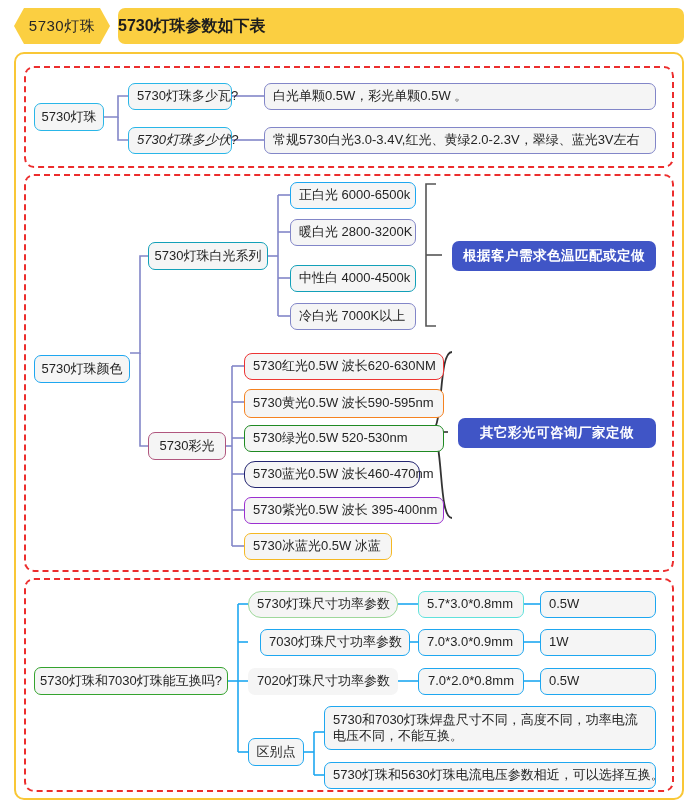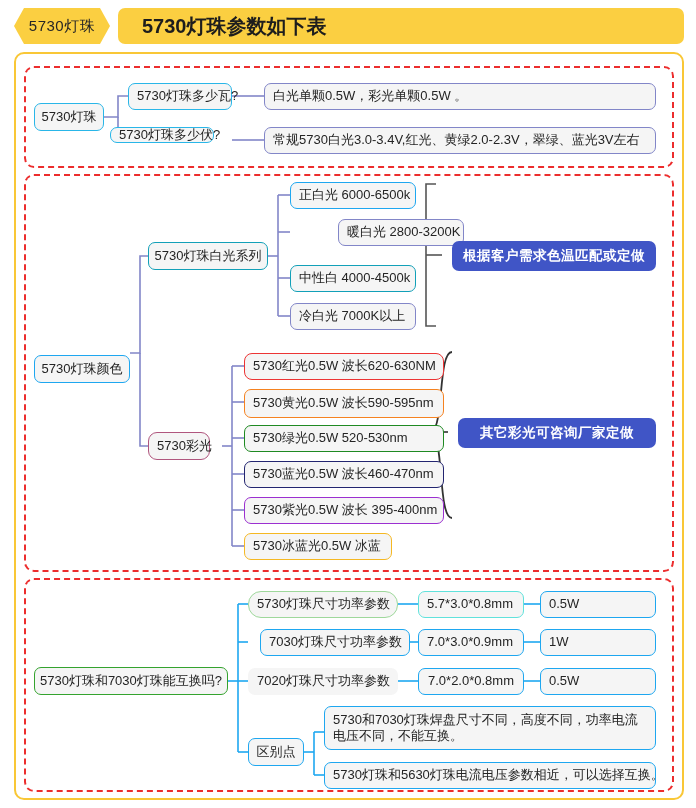--- a/index.html
+++ b/index.html
@@ -15,21 +15,21 @@
     left:14px;top:8px;width:96px;height:36px;
     background:#fbcf41;
     clip-path:polygon(10px 0,86px 0,96px 18px,86px 36px,10px 36px,0 18px);
     display:flex;align-items:center;justify-content:center;
     font-size:15px;color:#262626;letter-spacing:.5px;
   }
   #hdr-title{
     left:118px;top:8px;width:566px;height:36px;
     background:#fbcf41;border-radius:7px;
     display:flex;align-items:center;
-    padding-left:24px;font-size:20px;font-weight:bold;color:#1d1d1d;
+    padding-left:0;font-size:16px;font-weight:bold;color:#1d1d1d;
   }
 
   
   #frame{
     left:14px;top:52px;width:670px;height:748px;
     border:2px solid #f9c736;border-radius:10px;background:#fff;
   }
 
   
   .dash{border:2px dashed #ec2d2d;border-radius:10px;background:transparent;}
@@ -90,21 +90,21 @@
   <path d="M232,140 H264" fill="none" stroke="#8286c8" stroke-width="1.6"></path>
 </svg>
 
 <div class="abs node b-cyan" style="left:34px;top:103px;width:70px;height:28px;justify-content:center;">
   <span>5730灯珠</span>
 </div>
 
 <div class="abs node b-cyan" style="left:128px;top:83px;width:104px;height:27px;">
   <span>5730灯珠多少瓦?</span>
 </div>
-<div class="abs node b-cyan" style="left:110px;top:127px;width:104px;height:16px;">
+<div class="abs node b-cyan" style="left:128px;top:127px;width:104px;height:27px;font-style:italic;">
 
   <span>5730灯珠多少伏?</span>
 </div>
 
 <div class="abs node b-purple" style="left:264px;top:83px;width:392px;height:27px;">
   <span>白光单颗0.5W，彩光单颗0.5W 。</span>
 </div>
 <div class="abs node b-purple" style="left:264px;top:127px;width:392px;height:27px;">
   <span>常规5730白光3.0-3.4V,红光、黄绿2.0-2.3V，翠绿、蓝光3V左右</span>
 </div>
@@ -143,48 +143,48 @@
   <span>5730灯珠颜色</span>
 </div>
 
 <div class="abs node b-teal" style="left:148px;top:242px;width:120px;height:28px;justify-content:center;">
   <span>5730灯珠白光系列</span>
 </div>
 
 <div class="abs node b-blue" style="left:290px;top:182px;width:126px;height:27px;">
   <span>正白光 6000-6500k</span>
 </div>
-<div class="abs node b-purple" style="left:290px;top:219px;width:126px;height:27px;margin-left:48px;">
+<div class="abs node b-purple" style="left:290px;top:219px;width:126px;height:27px;">
   <span>暖白光 2800-3200K</span>
 </div>
 <div class="abs node b-teal" style="left:290px;top:265px;width:126px;height:27px;">
   <span>中性白  4000-4500k</span>
 </div>
 <div class="abs node b-purple" style="left:290px;top:303px;width:126px;height:27px;">
   <span>冷白光  7000K以上</span>
 </div>
 
 <div class="abs callout" style="left:452px;top:241px;width:204px;height:30px;">
   <span>根据客户需求色温匹配或定做</span>
 </div>
 
-<div class="abs node b-pink" style="left:148px;top:432px;width:62px;height:28px;border-radius:9px;">
+<div class="abs node b-pink" style="left:148px;top:432px;width:78px;height:28px;justify-content:center;">
   <span>5730彩光</span>
 </div>
 
 <div class="abs node b-red" style="left:244px;top:353px;width:200px;height:27px;border-radius:8px;">
   <span>5730红光0.5W 波长620-630NM</span>
 </div>
 <div class="abs node b-orange" style="left:244px;top:389px;width:200px;height:29px;">
   <span>5730黄光0.5W 波长590-595nm</span>
 </div>
 <div class="abs node b-green" style="left:244px;top:425px;width:200px;height:27px;">
   <span>5730绿光0.5W 520-530nm</span>
 </div>
-<div class="abs node b-navy" style="left:244px;top:461px;width:200px;height:27px;">
+<div class="abs node b-navy" style="left:244px;top:461px;width:176px;height:27px;border-radius:11px;">
   <span>5730蓝光0.5W 波长460-470nm</span>
 </div>
 <div class="abs node b-violet" style="left:244px;top:497px;width:200px;height:27px;">
   <span>5730紫光0.5W 波长 395-400nm</span>
 </div>
 <div class="abs node b-yellow" style="left:244px;top:533px;width:148px;height:27px;">
   <span>5730冰蓝光0.5W  冰蓝</span>
 </div>
 
 <div class="abs callout" style="left:458px;top:418px;width:198px;height:30px;">

